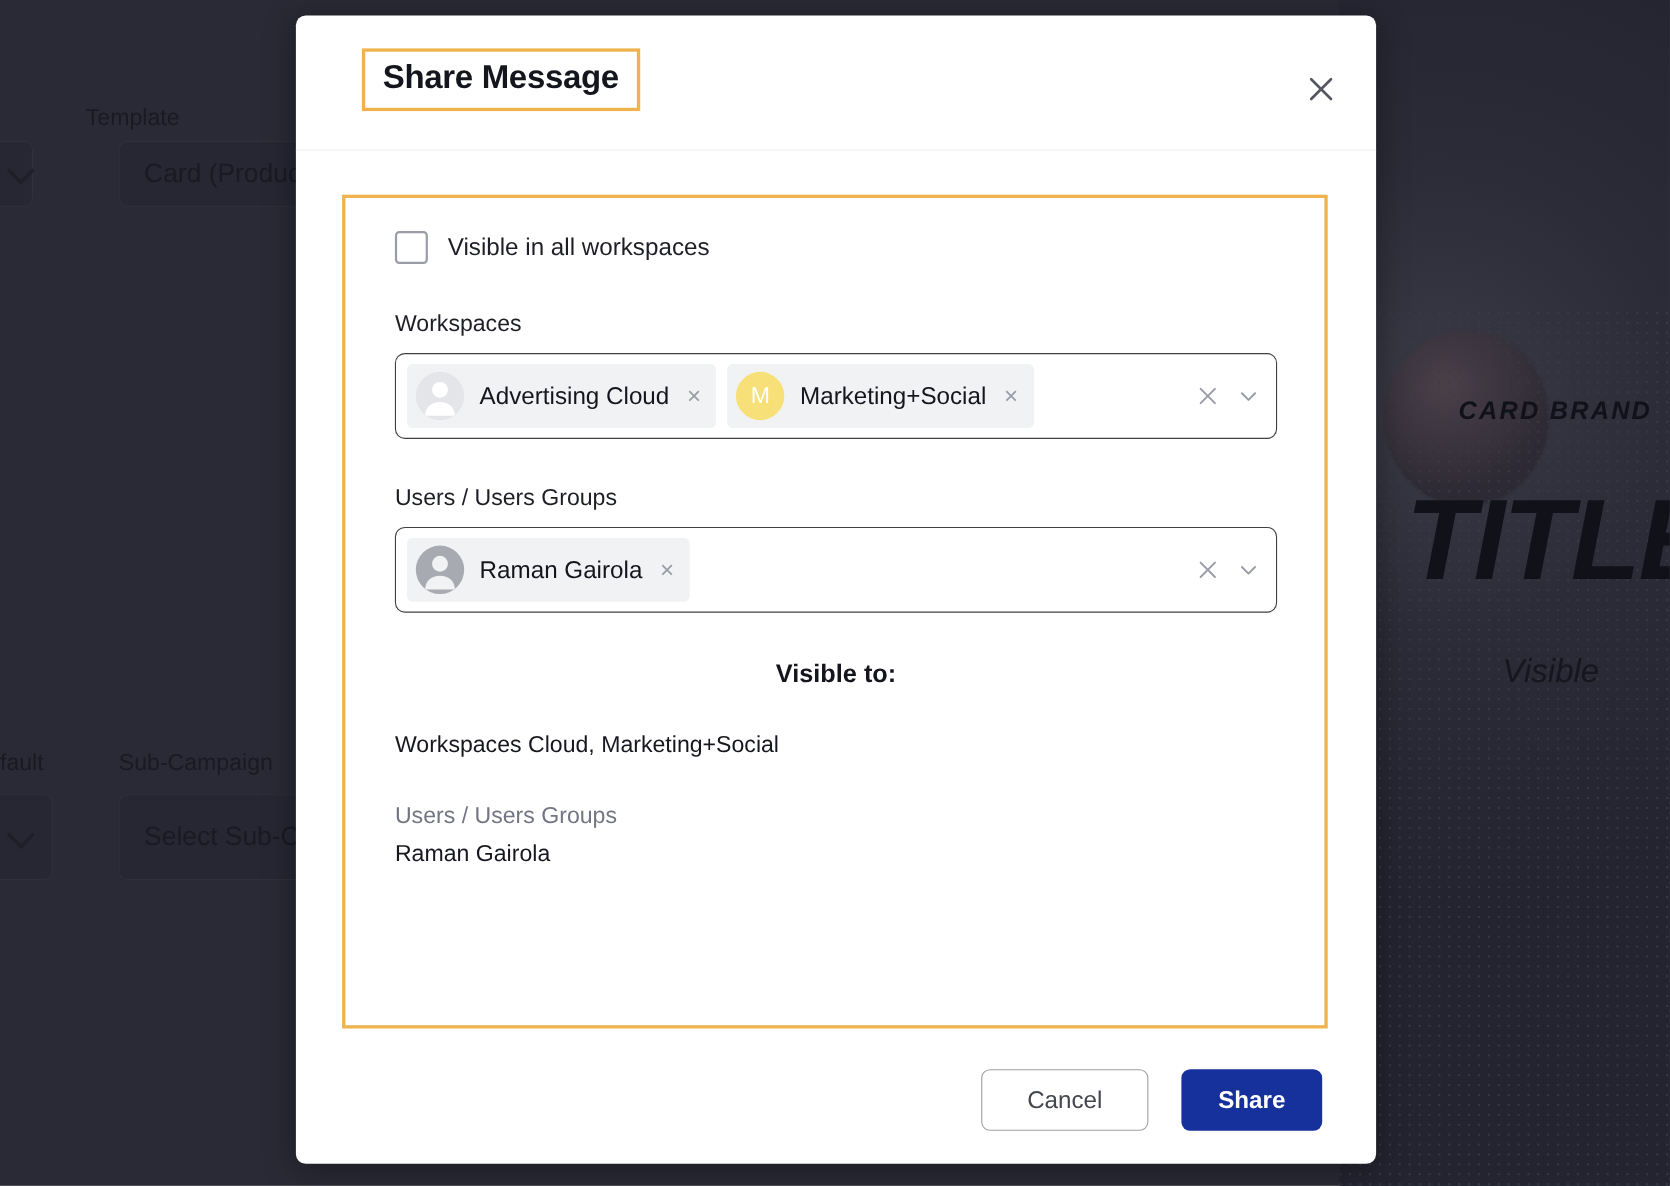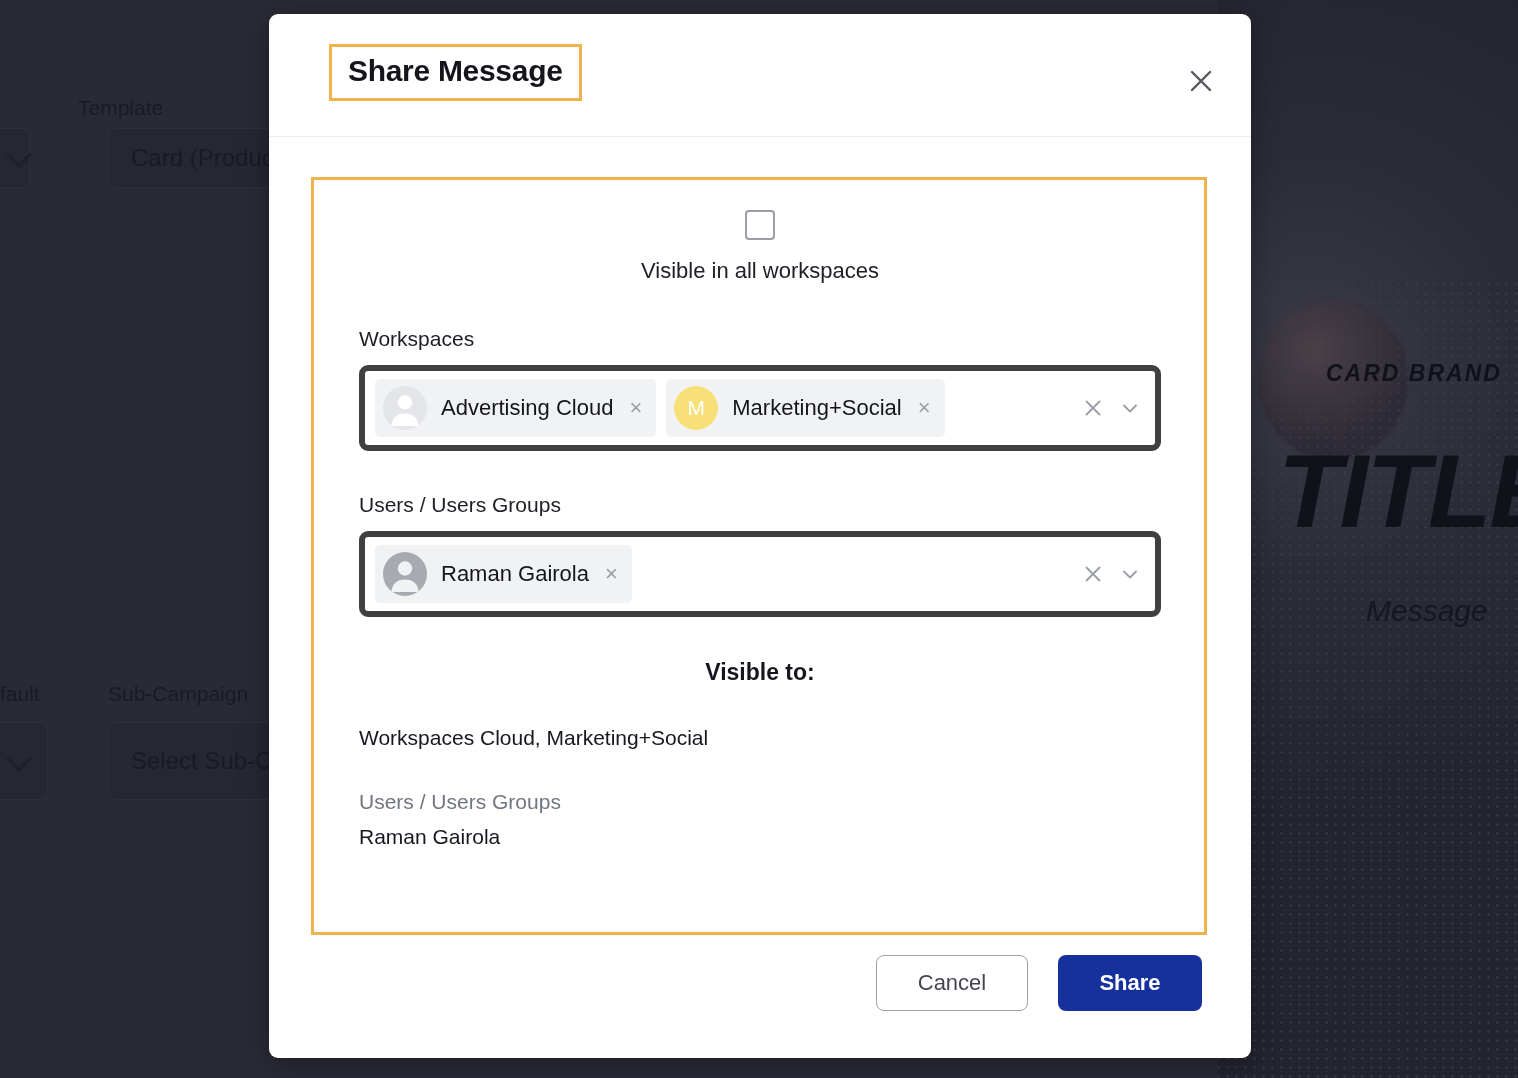--- a/index.html
+++ b/index.html
@@ -147,21 +147,20 @@
     left: 90px; top: 73px;
     width: 802px;
   }
 
   
   #visible-all-row {
     display: flex;
     align-items: center;
     gap: 18px;
     margin-bottom: 43px;
-    flex-direction: column;
   }
   #visible-all-checkbox {
     width: 30px; height: 30px;
     border: 2px solid #9a9da6;
     border-radius: 4px;
     background: #fff;
     cursor: pointer;
     flex: none;
   }
   #visible-all-label {
@@ -172,21 +171,21 @@
   .field-label {
     font-size: 21px;
     color: #1d1e26;
     margin-bottom: 14px;
   }
 
   .select-control {
     position: relative;
     width: 802px;
     min-height: 78px;
-    border: 6px solid #404040;
+    border: 1px solid #404040;
     border-radius: 9px;
     background: #fff;
     display: flex;
     align-items: center;
     padding: 8px 90px 8px 10px;
     gap: 10px;
     margin-bottom: 42px;
   }
   .chip {
     display: flex;
@@ -248,37 +247,37 @@
     color: #16171f;
     margin-bottom: 40px;
   }
   .vt-val.last { margin-bottom: 0; }
 
   
   #modal-footer {
     flex: none;
     height: 120px;
     display: flex;
-    align-items: center;
+    align-items: flex-end;
     justify-content: flex-end;
     gap: 30px;
     padding: 0 49px 30px 0;
   }
   #cancel-button {
     width: 152px; height: 56px;
     border: 1px solid #9da0a8;
     border-radius: 8px;
     background: #fff;
     font-size: 22px;
     color: #44464f;
     font-family: "Liberation Sans", sans-serif;
     cursor: pointer;
   }
   #share-button {
-    width: 144px; height: 56px;
+    width: 128px; height: 56px;
     border: none;
     border-radius: 8px;
     background: #16309c;
     font-size: 22px;
     font-weight: bold;
     color: #ffffff;
     font-family: "Liberation Sans", sans-serif;
     cursor: pointer;
   }
 </style>
@@ -298,21 +297,21 @@
     <div class="bg-field" style="left:-40px; top:722px; width:88px; height:78px;"></div>
     <div class="bg-chev" style="left:10px; top:750px;"></div>
     <div class="bg-field" style="left:108px; top:722px; width:310px; height:78px;">Select Sub-C</div>
   </div>
 
   <div id="bg-card-preview">
     <div id="bg-card-ball"></div>
     <div id="bg-card-dots"></div>
     <div class="bg-card-txt" id="bg-card-brand">CARD BRAND</div>
     <div class="bg-card-txt" id="bg-card-title">TITLE</div>
-    <div class="bg-card-txt" id="bg-card-sub">Message</div>
+    <div class="bg-card-txt" id="bg-card-sub">Visible</div>
   </div>
 </div>
 
 <div id="modal">
 
   <div id="modal-header">
     <div id="modal-title-box">
       <div id="modal-title">Share Message</div>
     </div>
     <button id="close-button">

